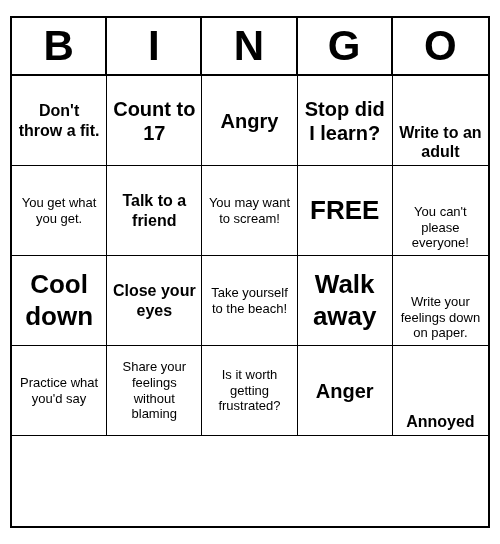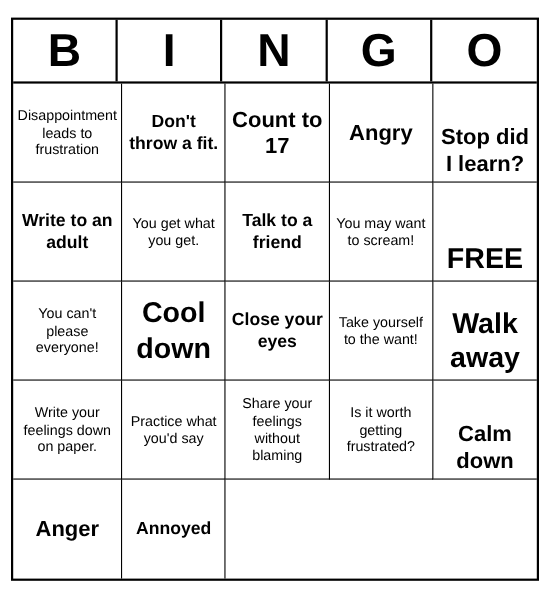--- a/index.html
+++ b/index.html
@@ -73,23 +73,20 @@
 
 <div class="bingo-card">
   <div class="bingo-header">
   <div class="bingo-header-cell">B</div>
       <div class="bingo-header-cell">I</div>
       <div class="bingo-header-cell">N</div>
       <div class="bingo-header-cell">G</div>
       <div class="bingo-header-cell">O</div>
     </div>
   <div class="bingo-grid">
-  <div class="bingo-cell">
-        <span>Disappointment leads to frustration</span>
-      </div>
       <div class="bingo-cell medium-text">
         <span>Don't throw a fit.</span>
       </div>
       <div class="bingo-cell large-text">
         <span>Count to 17</span>
       </div>
       <div class="bingo-cell large-text">
         <span>Angry</span>
       </div>
       <div class="bingo-cell large-text">
@@ -113,40 +110,37 @@
       <div class="bingo-cell">
         <span>You can't please everyone!</span>
       </div>
       <div class="bingo-cell xlarge-text">
         <span>Cool down</span>
       </div>
       <div class="bingo-cell medium-text">
         <span>Close your eyes</span>
       </div>
       <div class="bingo-cell">
-        <span>Take yourself to the want!</span>
+        <span>Take yourself to the beach!</span>
       </div>
       <div class="bingo-cell xlarge-text">
         <span>Walk away</span>
       </div>
       <div class="bingo-cell">
         <span>Write your feelings down on paper.</span>
       </div>
       <div class="bingo-cell">
         <span>Practice what you'd say</span>
       </div>
       <div class="bingo-cell">
         <span>Share your feelings without blaming</span>
       </div>
       <div class="bingo-cell">
         <span>Is it worth getting frustrated?</span>
       </div>
       <div class="bingo-cell large-text">
-        <span>Calm down</span>
-      </div>
-      <div class="bingo-cell large-text">
         <span>Anger</span>
       </div>
       <div class="bingo-cell medium-text">
         <span>Annoyed</span>
       </div>
     </div>
 </div>
 
 </body></html>

